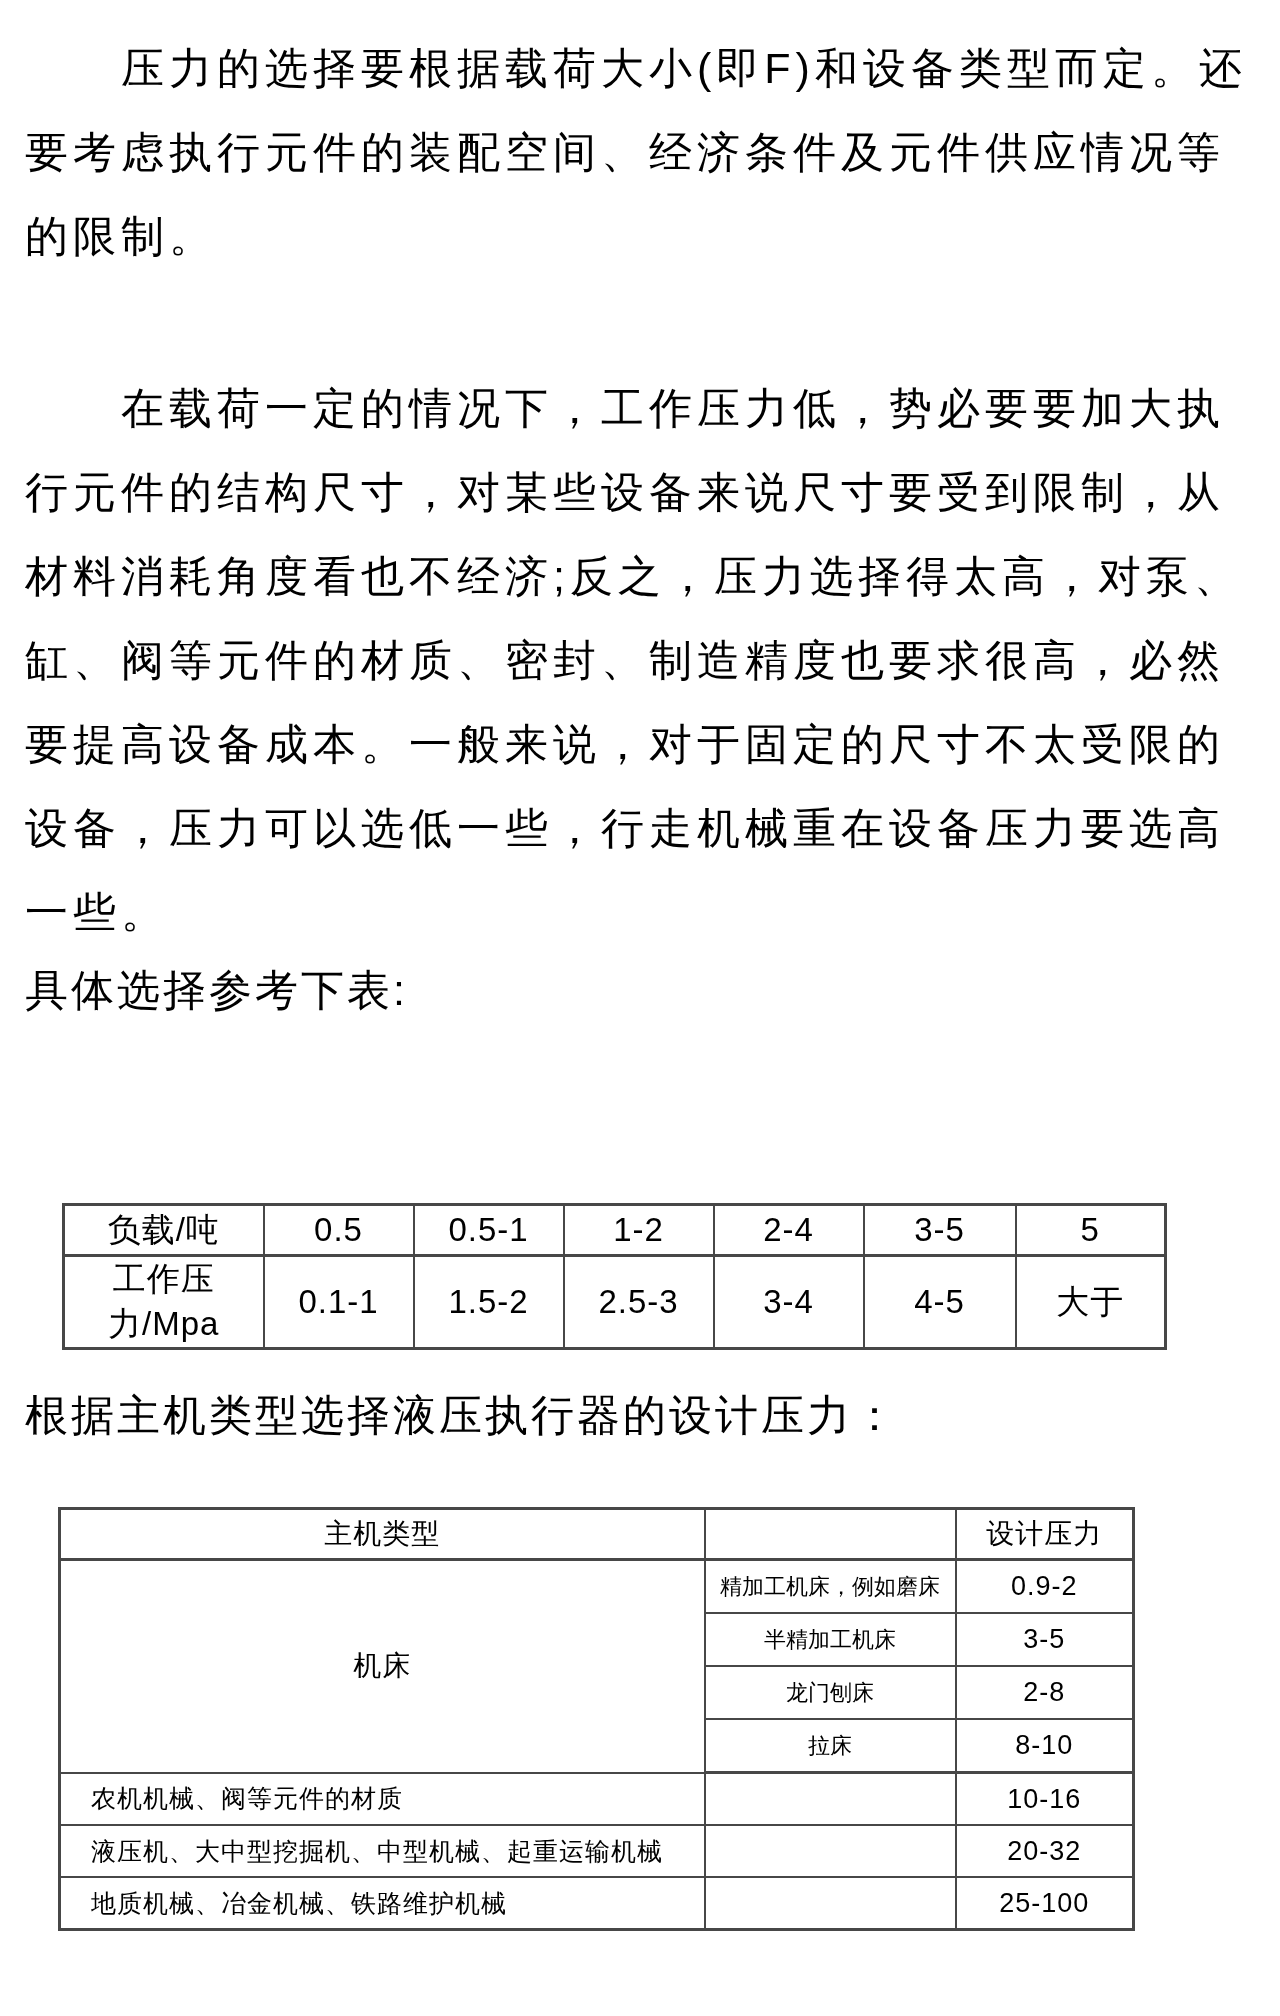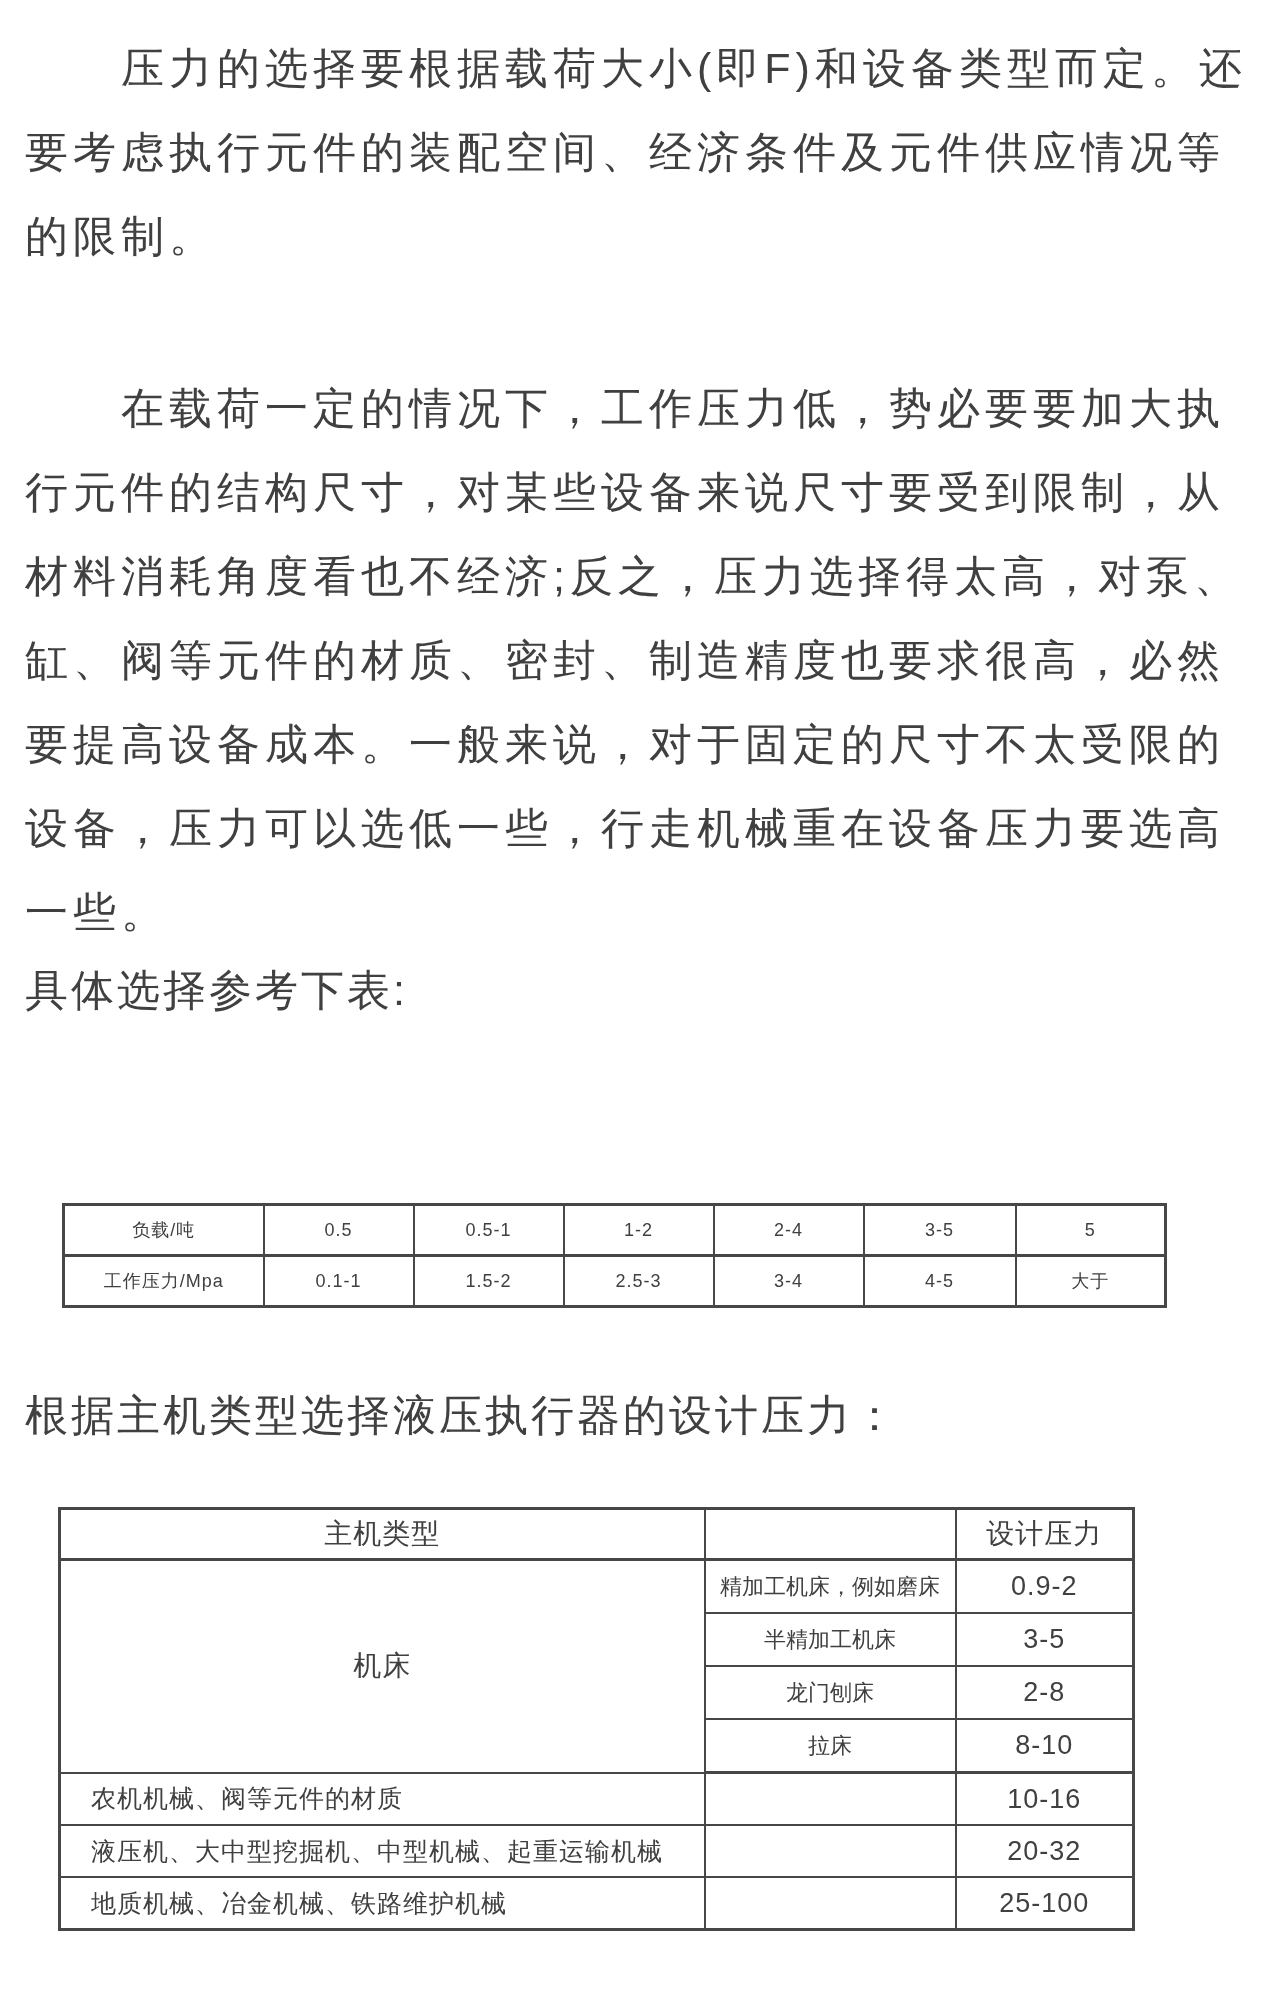--- a/index.html
+++ b/index.html
@@ -1,21 +1,21 @@
 <!DOCTYPE html>
 <html><head>
 <meta charset="utf-8">
 <style>
   html,body{margin:0;padding:0;background:#e9e9e9;}
   .page{
     position:relative;
     width:1280px;height:2016px;
     margin:0 auto;
     background:#ffffff;
-    color:#404040;
+    color:#000000;
     font-family:"Liberation Sans","DejaVu Sans",sans-serif;
     overflow:hidden;
   }
   .para{
     position:absolute;
     left:25px;width:1235px;
     font-size:43px;
     line-height:84px;
     letter-spacing:5px;
     white-space:pre-wrap;
@@ -42,21 +42,21 @@
   }
   td{
     border:2px solid #474747;
     text-align:center;
     vertical-align:middle;
     padding:0 4px;
     overflow:hidden;
   }
   
   #table1{top:1203px;left:62px;width:1105px;border:3px solid #474747;}
-  #table1 td{height:48px;font-size:18px;letter-spacing:1px;}
+  #table1 td{height:48px;font-size:33px;letter-spacing:1px;}
   #table1 tr.t1-top td{border-bottom:3px solid #474747;}
   
   #table2{top:1507px;left:58px;width:1077px;border:3px solid #474747;}
   #table2 td{font-size:26px;letter-spacing:1px;}
   #table2 tr.t2-header td{height:48px;font-size:28px;border-bottom:3px solid #474747;}
   #table2 td.subtype{font-size:22px;letter-spacing:0;}
   #table2 td.subval{font-size:27px;}
   #table2 tr.subrow td{height:51px;}
   #table2 tr.grp-last td{border-bottom:3px solid #474747;}
   #table2 td.grp-label{font-size:28px;}

